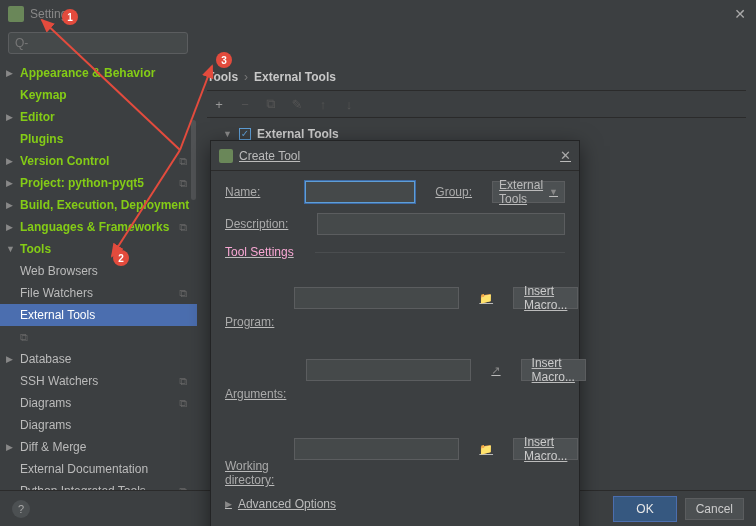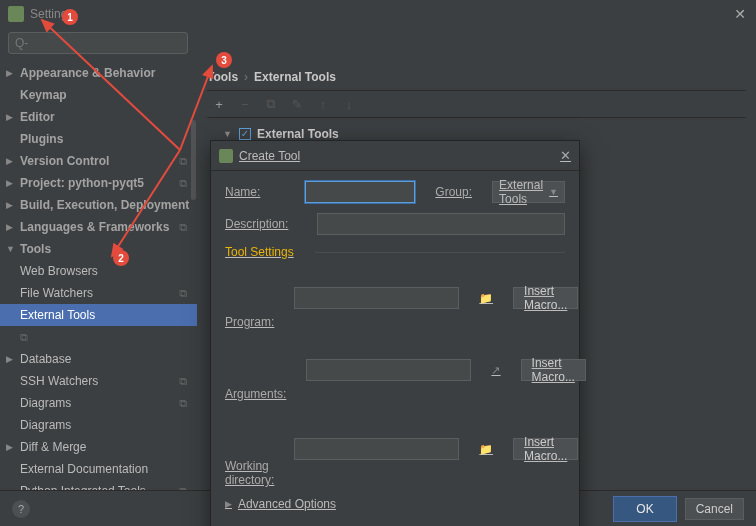--- a/index.html
+++ b/index.html
@@ -18,21 +18,21 @@
 
   
   .main { display: flex; height: calc(100% - 90px); }
   .sidebar { width: 197px; overflow: hidden; position: relative; }
   .content { flex: 1; padding: 0 10px 0 10px; position: relative; overflow: hidden; }
 
   .tree { padding-top: 2px; }
   .tree-item { display: flex; align-items: center; height: 22px; padding-left: 6px; cursor: pointer; white-space: nowrap; }
   .tree-item.level1 { padding-left: 20px; }
   .tree-item .arrow { width: 12px; color: #888; font-size: 9px; margin-right: 2px; }
-  .tree-item.bold > .label { font-weight: 600; color: #a3a3a3; }
+  .tree-item.bold > .label { font-weight: 600; color: #84cc16; }
   .tree-item.selected { background: #4b6eaf; color: #fff; }
   .tree-item.selected .label { color: #fff; }
   .tree-item .label { flex: 1; }
   .tree-item .badge { color: #666; margin-right: 10px; font-size: 11px; }
 
   
   .breadcrumb { height: 30px; display: flex; align-items: center; font-weight: 600; color: #c8c8c8; gap: 6px; padding-top: 4px;}
   .breadcrumb .sep { color: #777; font-weight: normal; }
 
   
@@ -59,21 +59,21 @@
   .dlg-body { padding: 10px 14px 12px 14px; }
   .row { display: flex; align-items: center; margin-bottom: 10px; gap: 20px; }
   .row .lab { width: 72px; color: #aaa; }
   .row .lab.wide { width: 110px; margin-top: 48px; }
   .inp { height: 22px; background: #45494a; border: 1px solid #5b5d5f; flex: 1; padding: 0 4px; color: #bbb; font-size: 12px; }
   .inp.focus { border: 1px solid #5e9ed6; box-shadow: 0 0 0 1px #3e6ca8; }
   .inp.short { width: 120px; flex: none; }
   .combo { height: 22px; background: #4c5052; border: 1px solid #5b5d5f; display: flex; align-items: center; padding: 0 6px; gap: 6px; cursor: pointer; }
   .combo .cv { flex: 1; color: #bbb; }
   .combo .car { color: #888; font-size: 9px; }
-  .section { color: #eab308; margin: 6px 0 8px 0; position: relative; }
+  .section { color: #f9a8d4; margin: 6px 0 8px 0; position: relative; }
   .section::after { content: ""; position: absolute; left: 90px; right: 0; top: 50%; height: 1px; background: #4a4d4f; }
   .iconcell { width: 16px; color: #888; text-align: center; font-size: 11px; }
   .btn { height: 22px; padding: 0 10px; background: #4c5052; border: 1px solid #5b5d5f; color: #ccc; cursor: pointer; display: inline-flex; align-items: center; font-size: 12px; }
   .btn.primary { background: #365880; border: 1px solid #4b6eaf; color: #e8e8e8; padding: 12px 22px; }
   .dlg-footer { display: flex; justify-content: flex-end; gap: 8px; padding: 10px 14px 14px 14px; align-items: center; }
   .dlg-footer .help { width: 18px; height: 18px; border-radius: 50%; background: #4c5052; color: #aaa; display: inline-flex; align-items: center; justify-content: center; margin-right: auto; font-size: 11px; cursor: pointer; }
   .adv { display: flex; align-items: center; gap: 6px; color: #bbb; margin-top: 6px; cursor: pointer; }
   .adv .ar { font-size: 9px; color: #888; }
 
   

